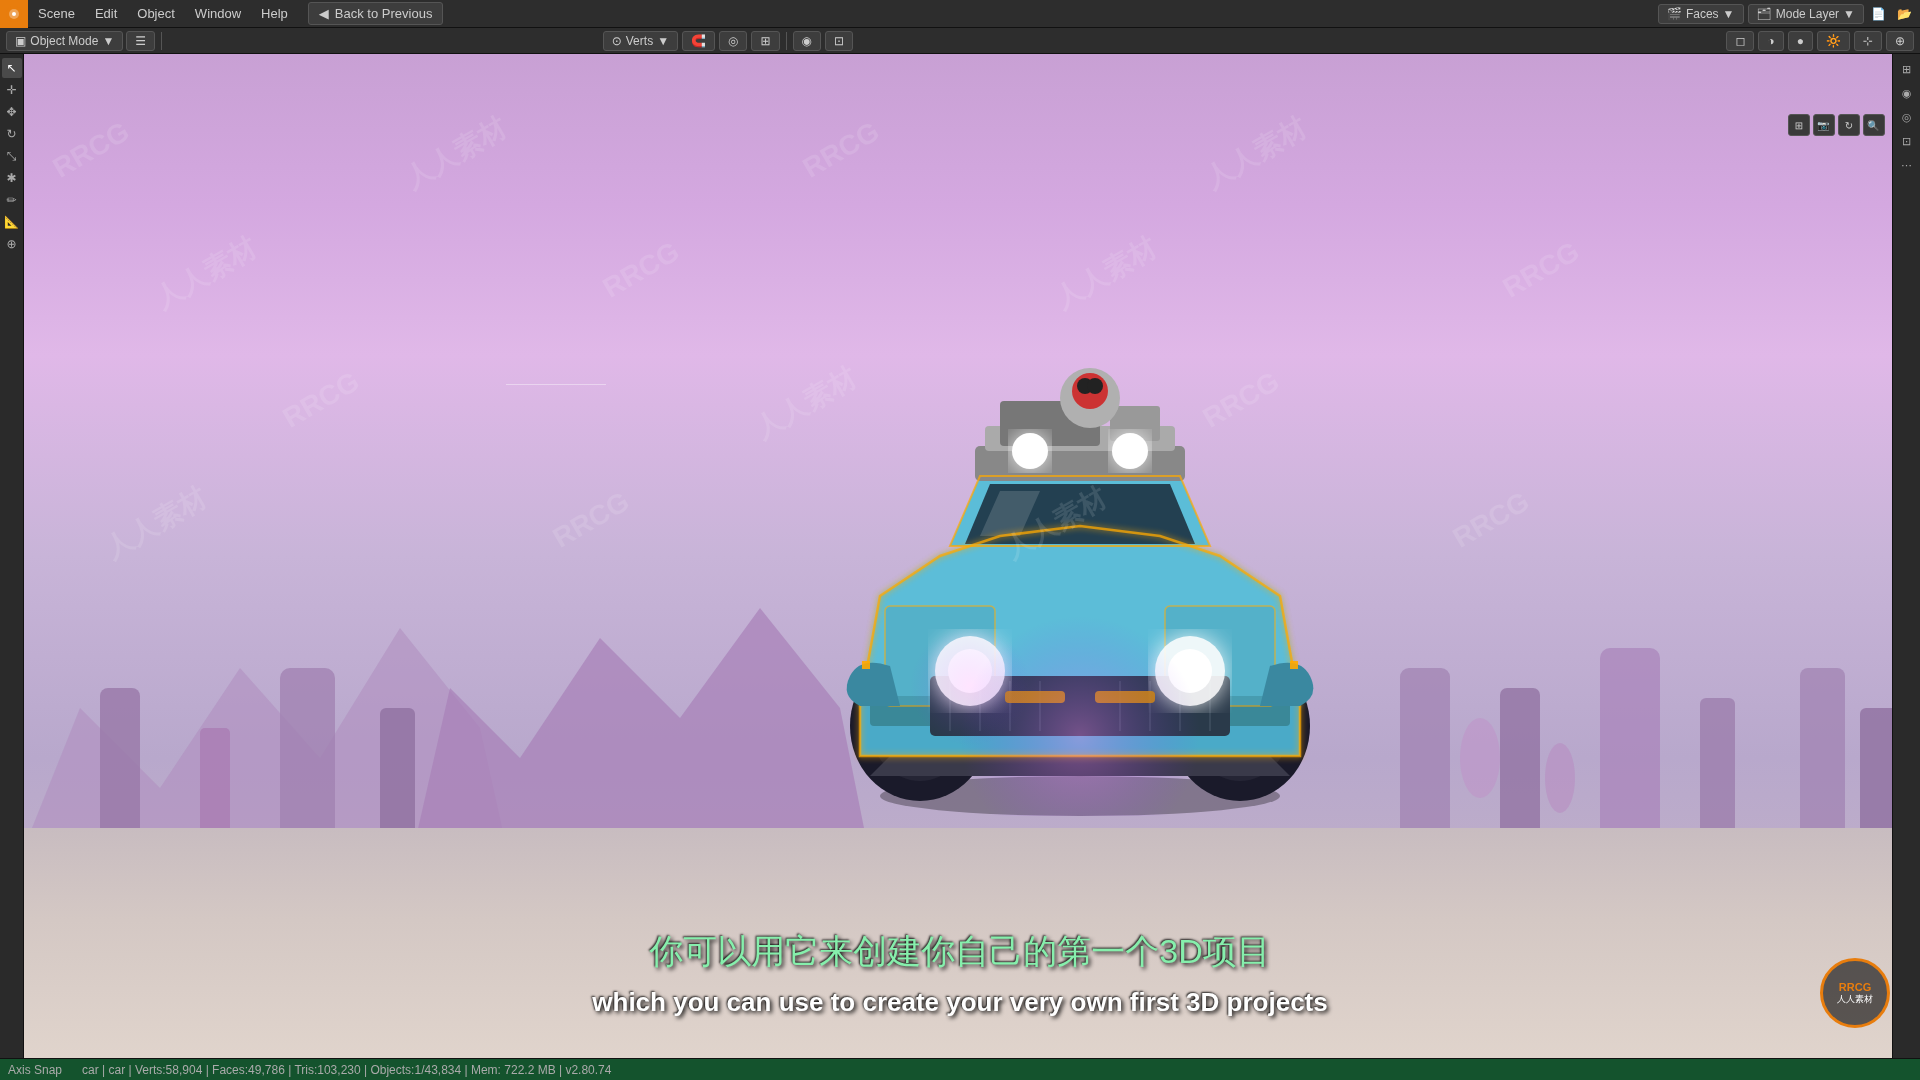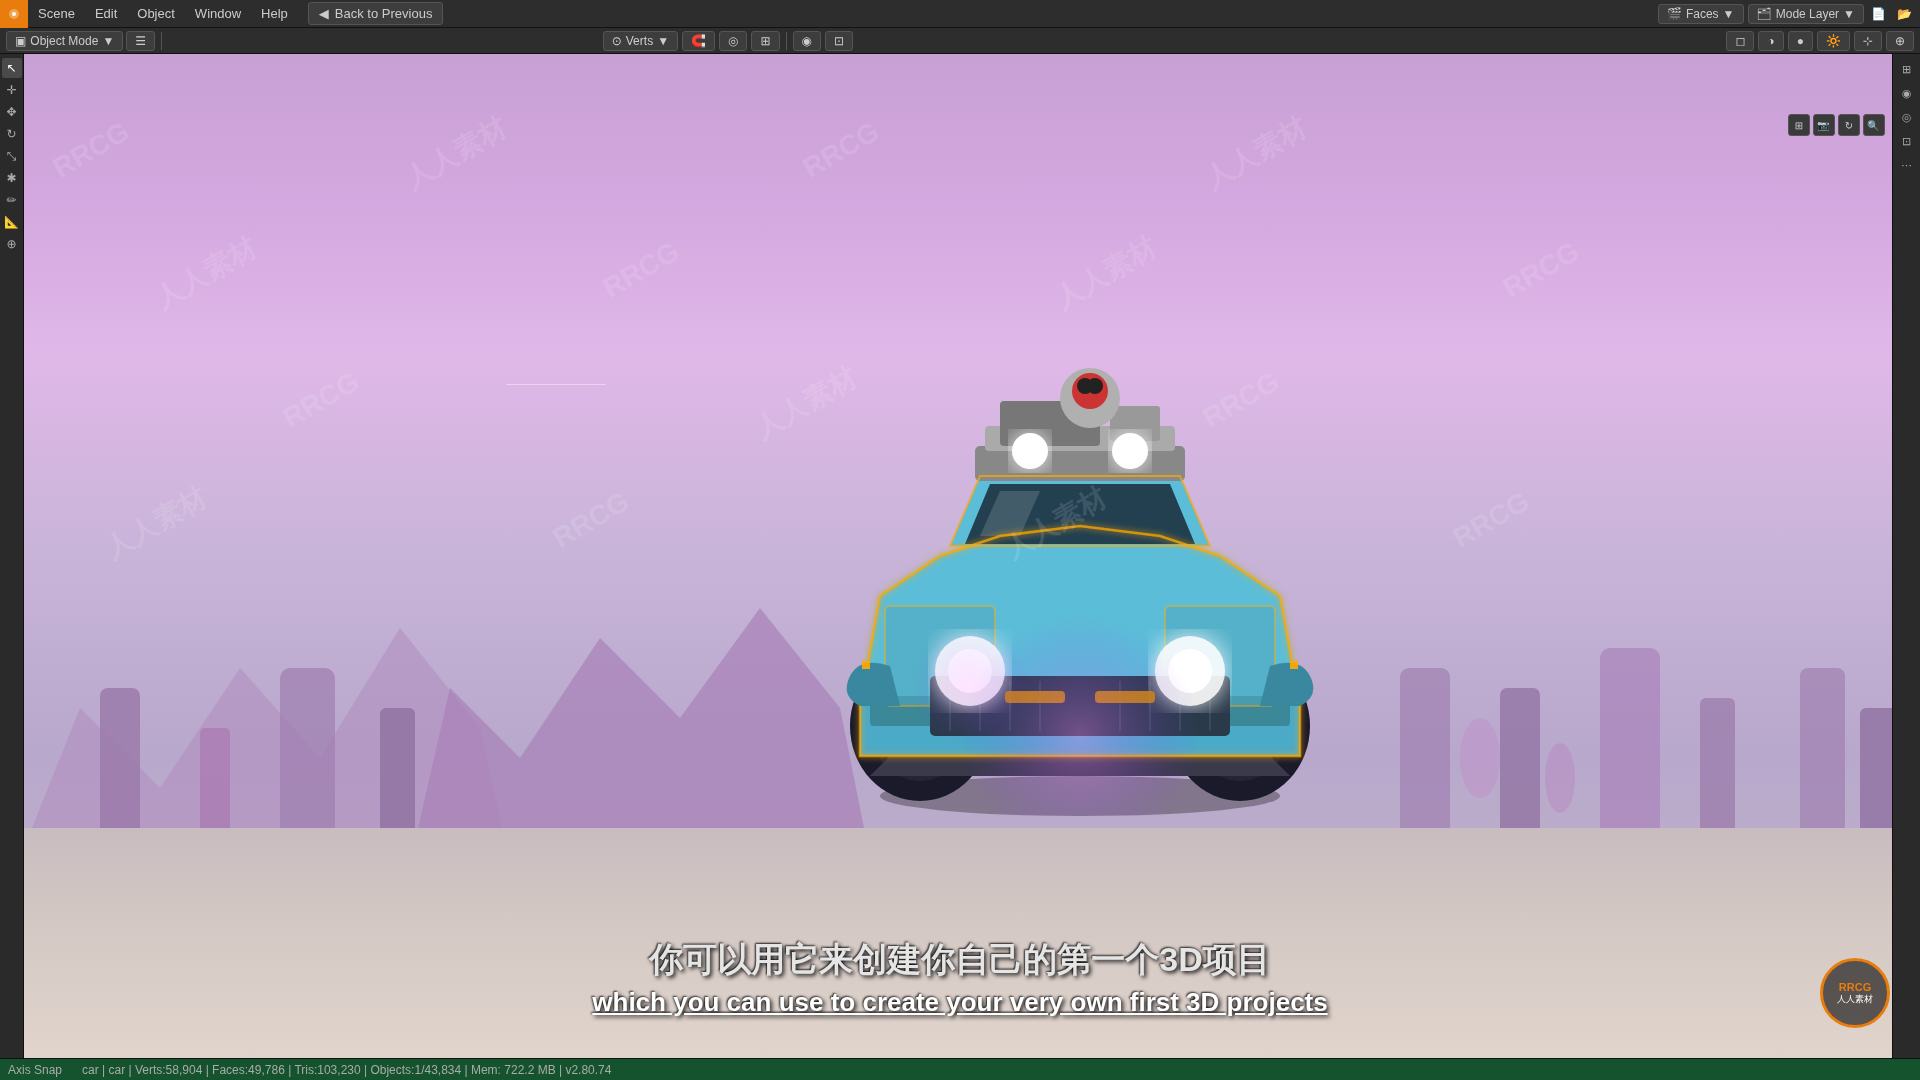--- a/index.html
+++ b/index.html
@@ -301,34 +301,33 @@
       bottom: 40px;
       left: 50%;
       transform: translateX(-50%);
       text-align: center;
       z-index: 200;
       pointer-events: none;
     }
 
     .subtitle-cn {
       font-size: 34px;
-      color: #e5e5e5;
+      color: #86efac;
       text-shadow: 2px 2px 4px rgba(0,0,0,0.9), -1px -1px 2px rgba(0,0,0,0.8);
-      font-weight: bold;
-      margin-bottom: 4px;
+      font-weight: normal;
+      margin-bottom: 12px;
       white-space: nowrap;
     }
 
     .subtitle-en {
       font-size: 26px;
       color: #ffffff;
       text-shadow: 2px 2px 4px rgba(0,0,0,0.9), -1px -1px 2px rgba(0,0,0,0.8);
       font-weight: bold;
       white-space: nowrap;
-      text-decoration: underline;
     }
 
     
     #rrcg-logo {
       position: absolute;
       bottom: 30px;
       right: 30px;
       z-index: 300;
       pointer-events: none;
     }

